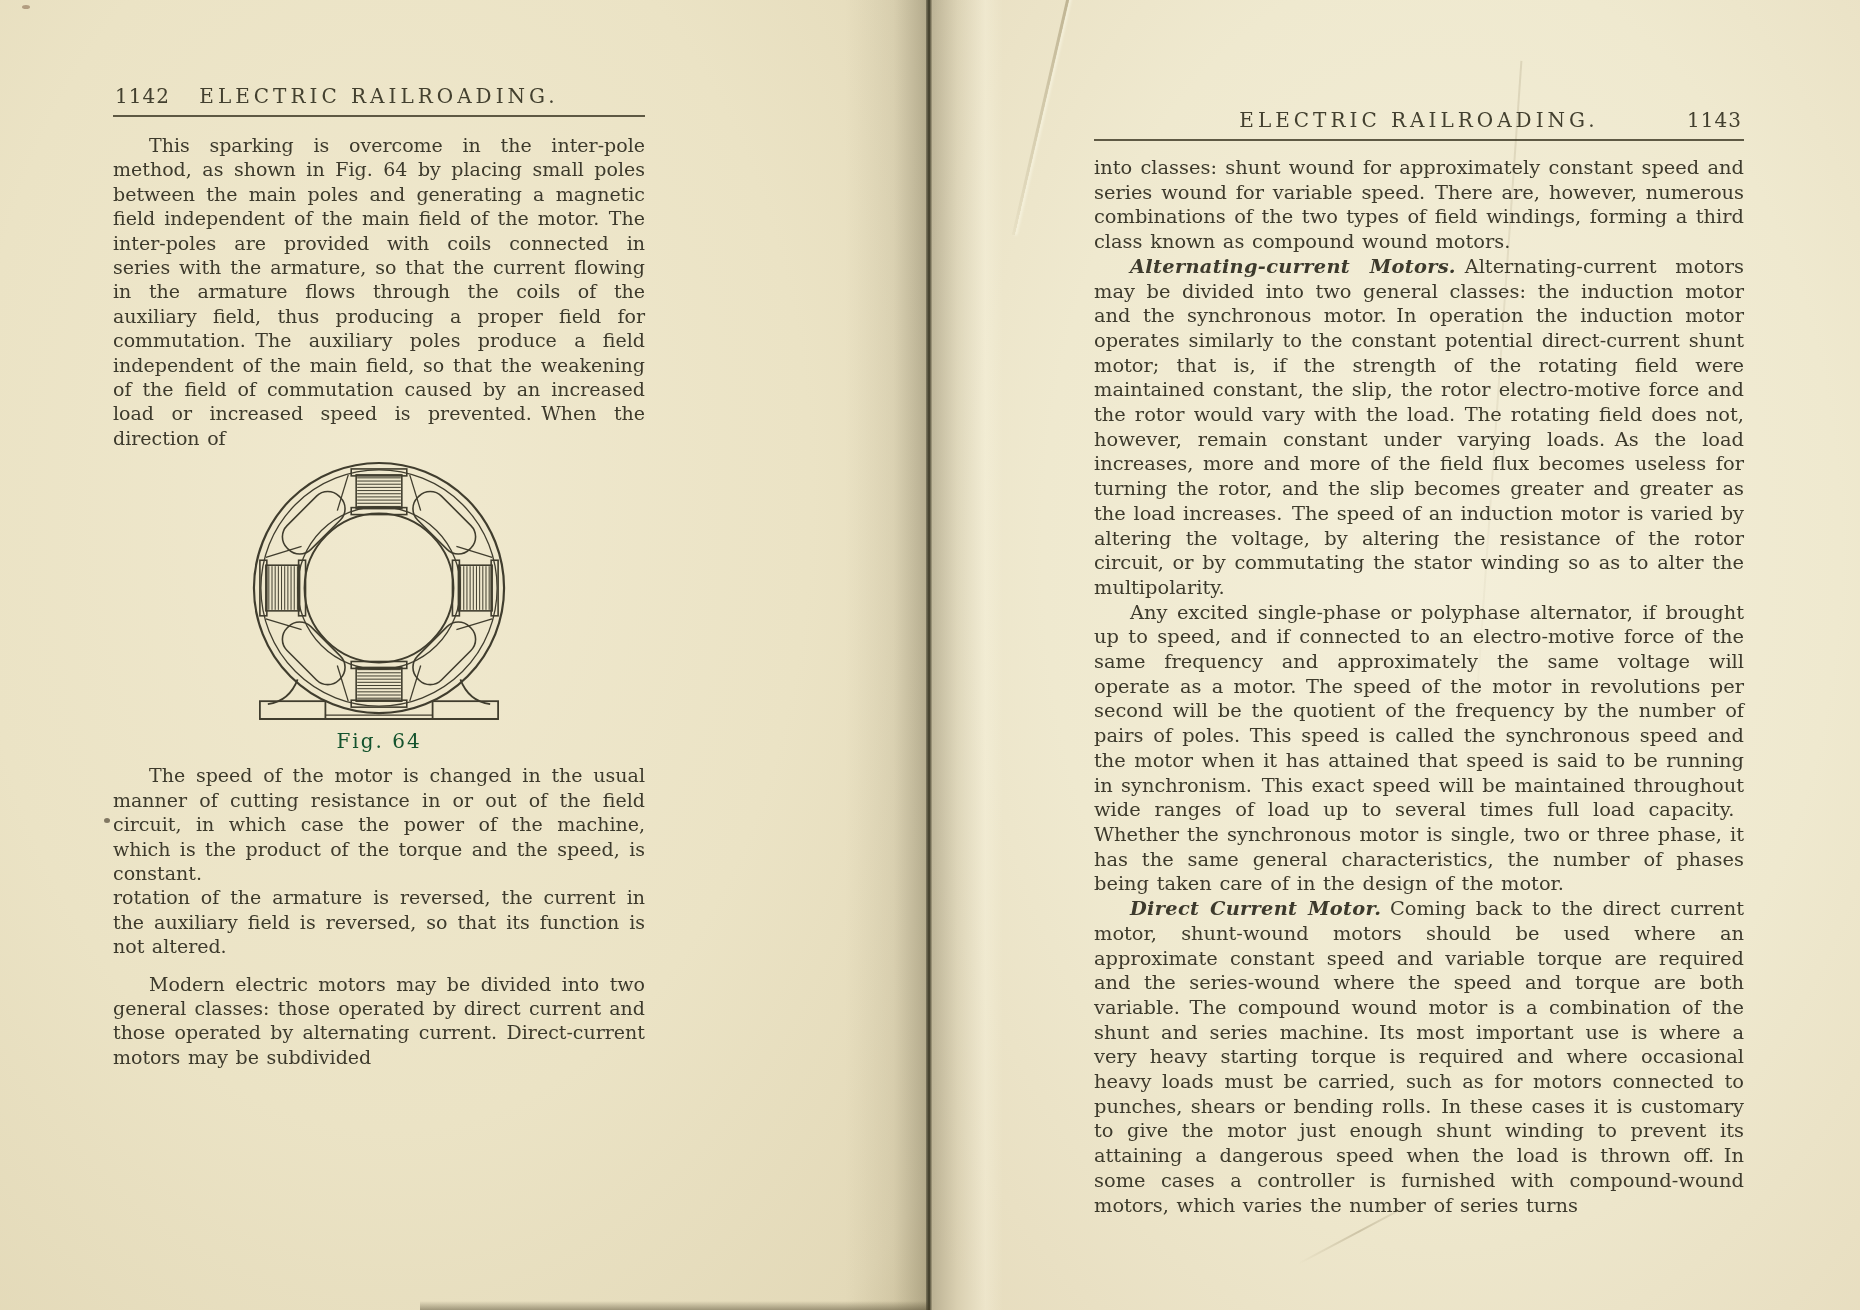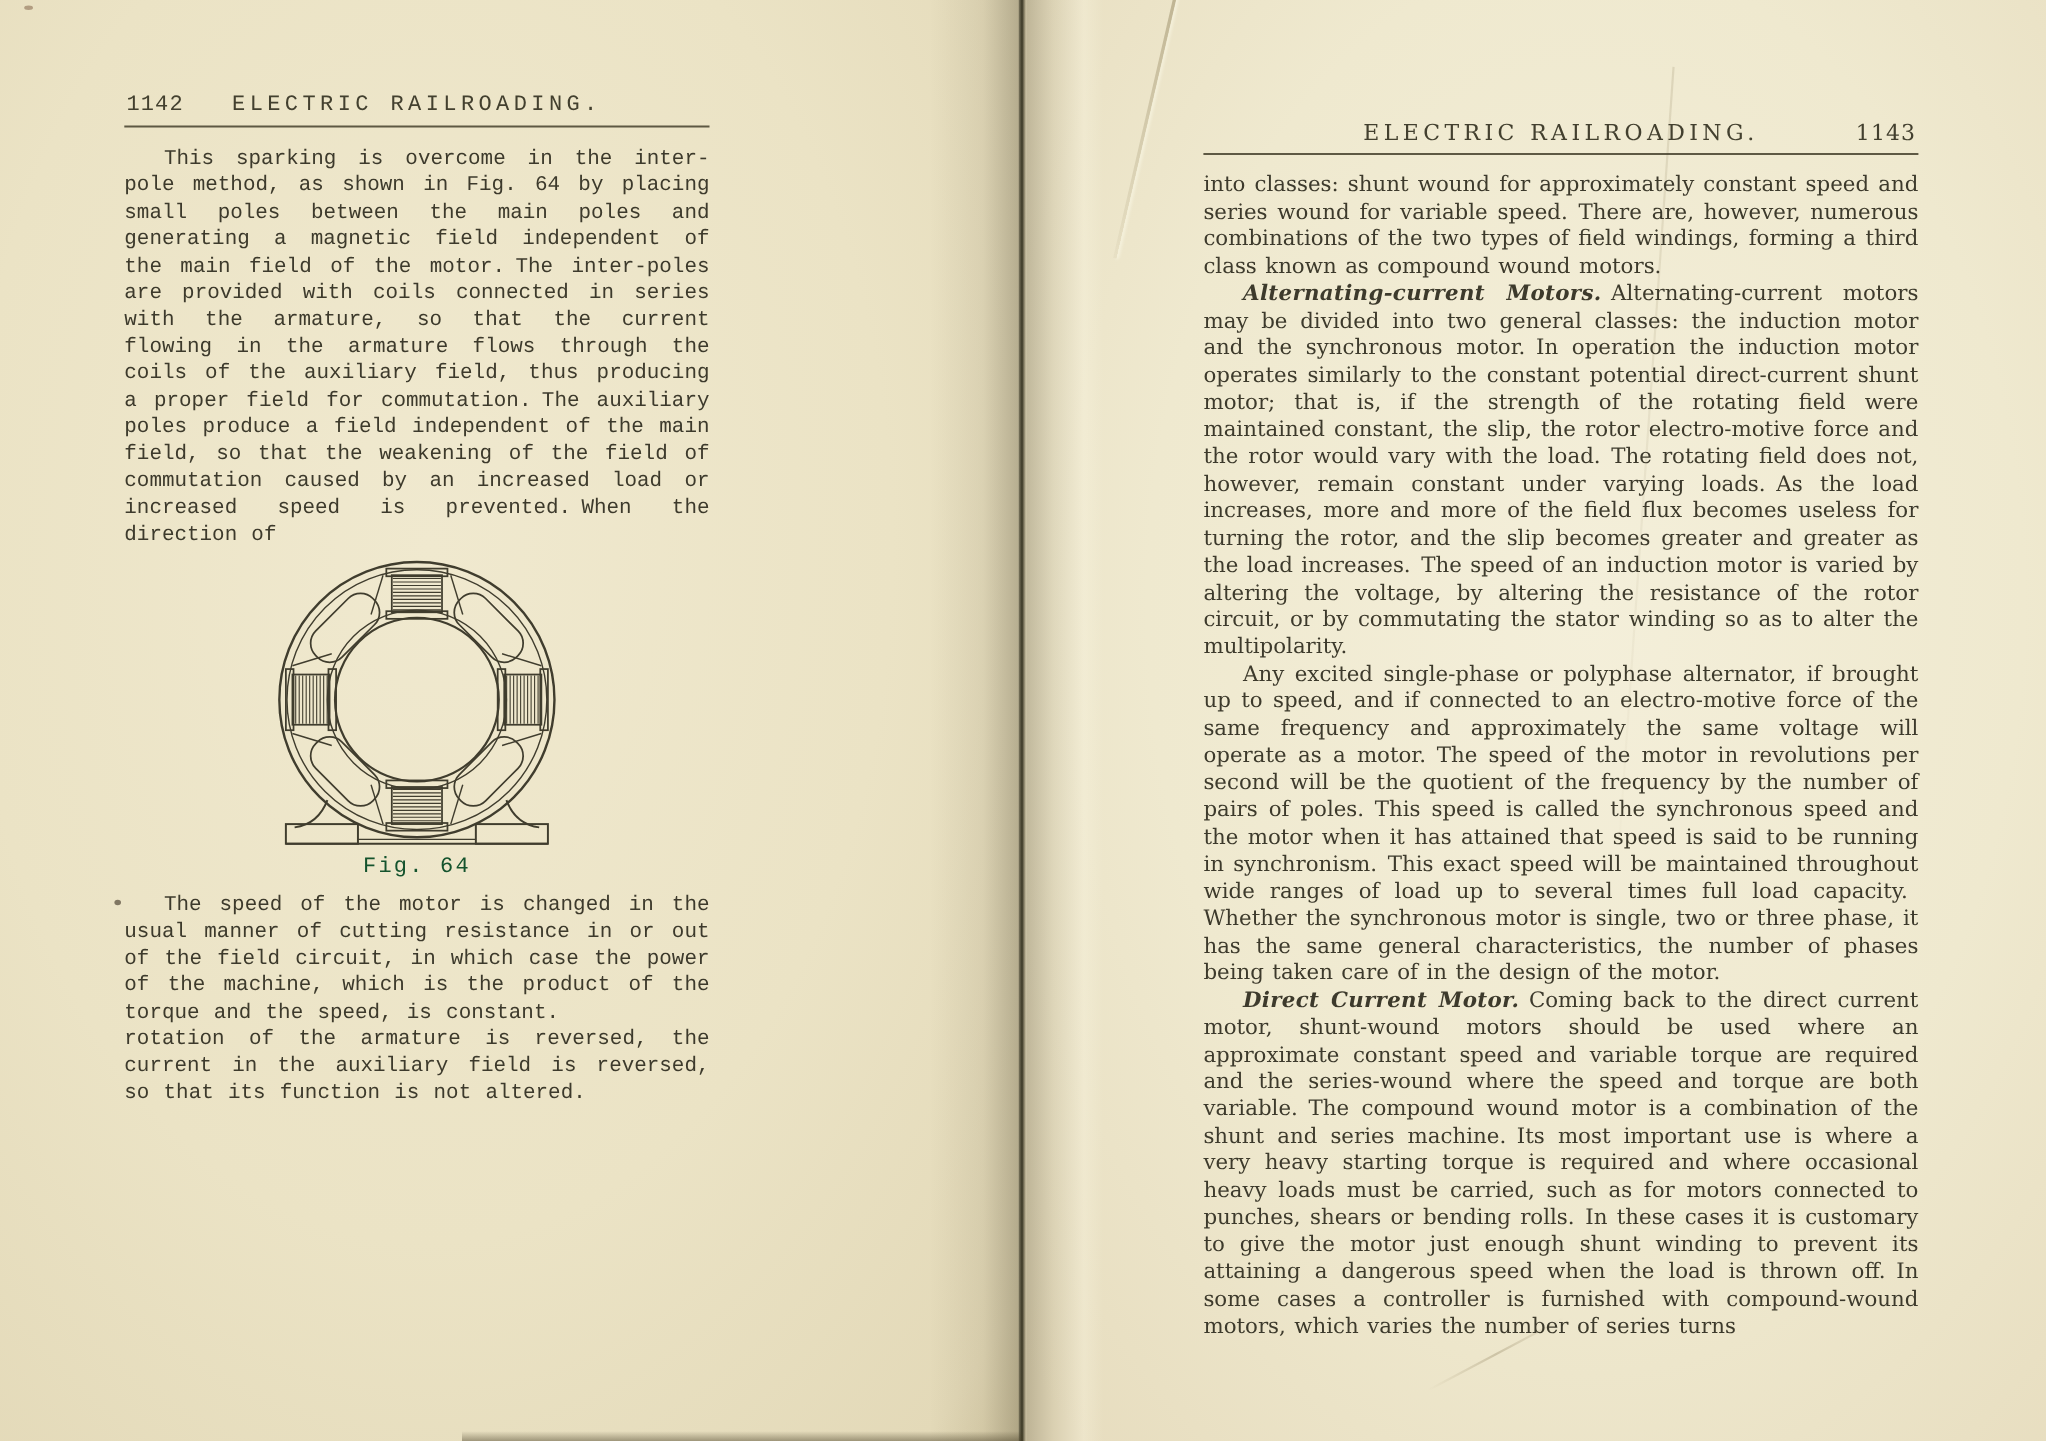--- a/index.html
+++ b/index.html
@@ -35,21 +35,21 @@
     background:linear-gradient(to right, rgba(130,115,78,0.0), rgba(130,115,78,0.3), rgba(130,115,78,0.0));}
   #bottom-edge-shadow{position:absolute;left:420px;top:1301px;width:510px;height:9px;
     background:linear-gradient(to bottom, rgba(80,72,45,0.0), rgba(70,62,38,0.45));}
   #ink-speck{position:absolute;left:104px;top:818px;width:6px;height:5px;border-radius:50%;
     background:rgba(70,60,45,0.65);}
   #corner-blemish{position:absolute;left:22px;top:5px;width:8px;height:4px;border-radius:50%;
     background:rgba(110,75,50,0.45);}
 
   
   .column{position:absolute;color:#3d3a2c;}
-  #left-column{left:113px;top:84px;width:532px;font-family:Liberation Mono, monospace;}
+  #left-column{left:113px;top:84px;width:532px;}
   #right-column{left:1094px;top:108px;width:650px;}
 
   .page-header{position:relative;text-align:center;font-size:20px;letter-spacing:4px;
     color:#43402f;padding-bottom:7px;border-bottom:2px solid rgba(68,63,43,0.85);}
   .page-header .pagenum{position:absolute;letter-spacing:1px;}
   #left-column .pagenum{left:2px;}
   #right-column .pagenum{right:2px;}
 
   .body-block{text-align:justify;}
   #left-column .body-block{font-size:19px;line-height:24.4px;}
@@ -154,20 +154,23 @@
     </svg>
     <div id="figure-caption">Fig. 64</div>
   </div>
 
   <div class="body-block" id="lp-block2">
     <p class="para indent"><span>The speed of the motor is changed in the usual manner of cutting resistance in or out of the field circuit, in which case the power of the machine, which is the product of the torque and the speed, is constant.</span></p>
     <p class="para"><span>rotation of the armature is reversed, the current in the auxiliary field is reversed, so that its function is not altered.</span></p>
   </div>
 
 
+  <div class="body-block" id="lp-block3">
+    <p class="para indent"><span>Modern electric motors may be divided into two general classes: those operated by direct current and those operated by alternating current. Direct-current motors may be subdivided</span></p>
+  </div>
 </div>
 
 <div class="column" id="right-column">
 
   <div class="page-header">
     <span>ELECTRIC  RAILROADING.</span>
     <span class="pagenum">1143</span>
   </div>
 
   <div class="body-block" id="rp-body">

